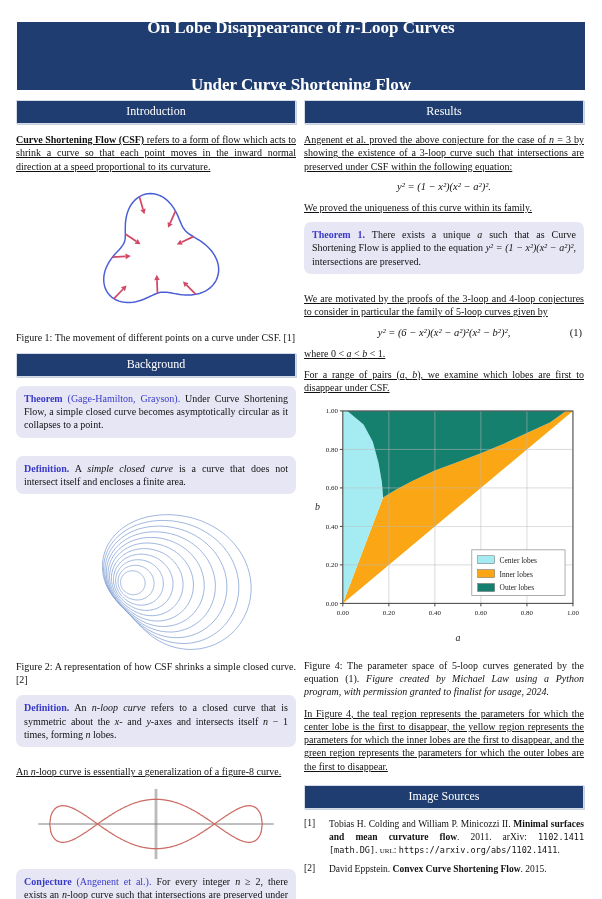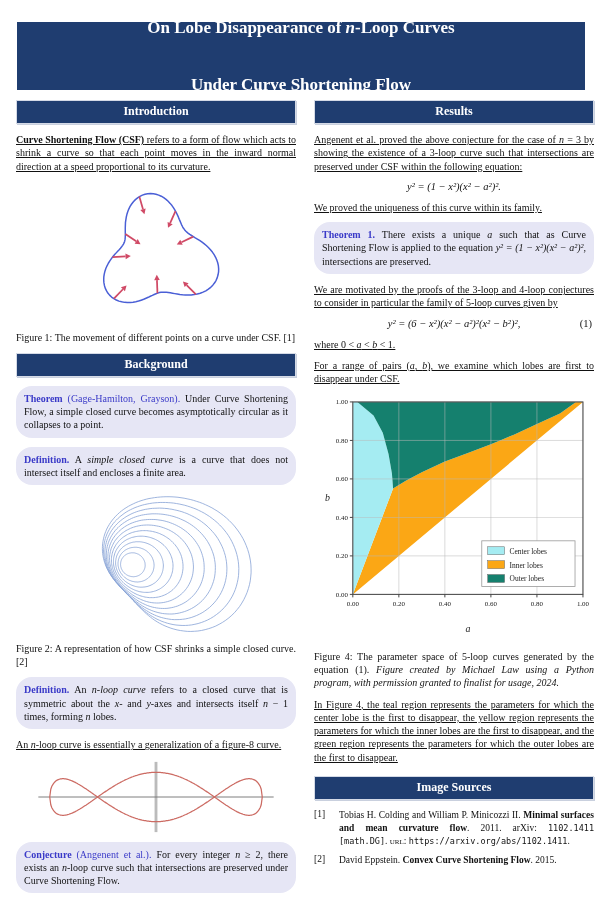--- a/index.html
+++ b/index.html
@@ -3,26 +3,26 @@
 <meta charset="utf-8">
 <style>
   html,body{margin:0;padding:0;background:#ffffff;}
   .page{position:relative;width:602px;height:899px;background:#ffffff;overflow:hidden;
         font-family:"Liberation Serif",serif;color:#111;}
   .banner{position:absolute;left:17px;top:22px;width:568px;height:68px;background:#1f3d70;
           color:#fff;display:flex;flex-direction:column;justify-content:center;text-align:center;
           font-weight:bold;font-size:17px;line-height:1.5;gap:32px;}
   .col{position:absolute;top:100px;width:280px;}
   .col-left{left:16px;}
-  .col-right{left:314px;}
-  .sec-header{background:#1f3d70;color:#fff;font-weight:bold;text-align:center;font-size:12px;
+  .col-right{left:304px;}
+  .sec-header{background:#1f3d70;color:#fff;font-weight:normal;text-align:center;font-size:12px;
               padding:3px 0 4px;border:1px solid #d4dae6;box-shadow:1px 1px 0 #c9d0de;
               margin-bottom:9px;}
   p.body{margin:0 0 8px;font-size:10px;line-height:1.33;text-align:justify;text-decoration:underline;}
-  .mathbox{background:#e6e6f5;border-radius:16px;padding:6px 8px;margin:0 0 9px;font-size:10px;
+  .mathbox{background:#e6e6f5;border-radius:7px;padding:6px 8px;margin:0 0 18px;font-size:10px;
            line-height:1.33;text-align:justify;}
   .figure{text-align:center;margin:2px 0 4px;}
   .caption{font-size:10px;line-height:1.3;text-align:justify;margin:0 0 9px;}
   .equation{position:relative;display:flex;justify-content:center;align-items:center;
             font-size:10.5px;font-style:italic;margin:2px 0 9px;}
   .eq-num{position:absolute;right:2px;font-style:normal;}
   .refs{font-size:9.5px;}
   .ref-row{display:grid;grid-template-columns:18px 1fr;column-gap:7px;margin-bottom:7px;}
   .ref-text{text-align:justify;line-height:1.35;}
   .run-b{font-weight:bold;}

